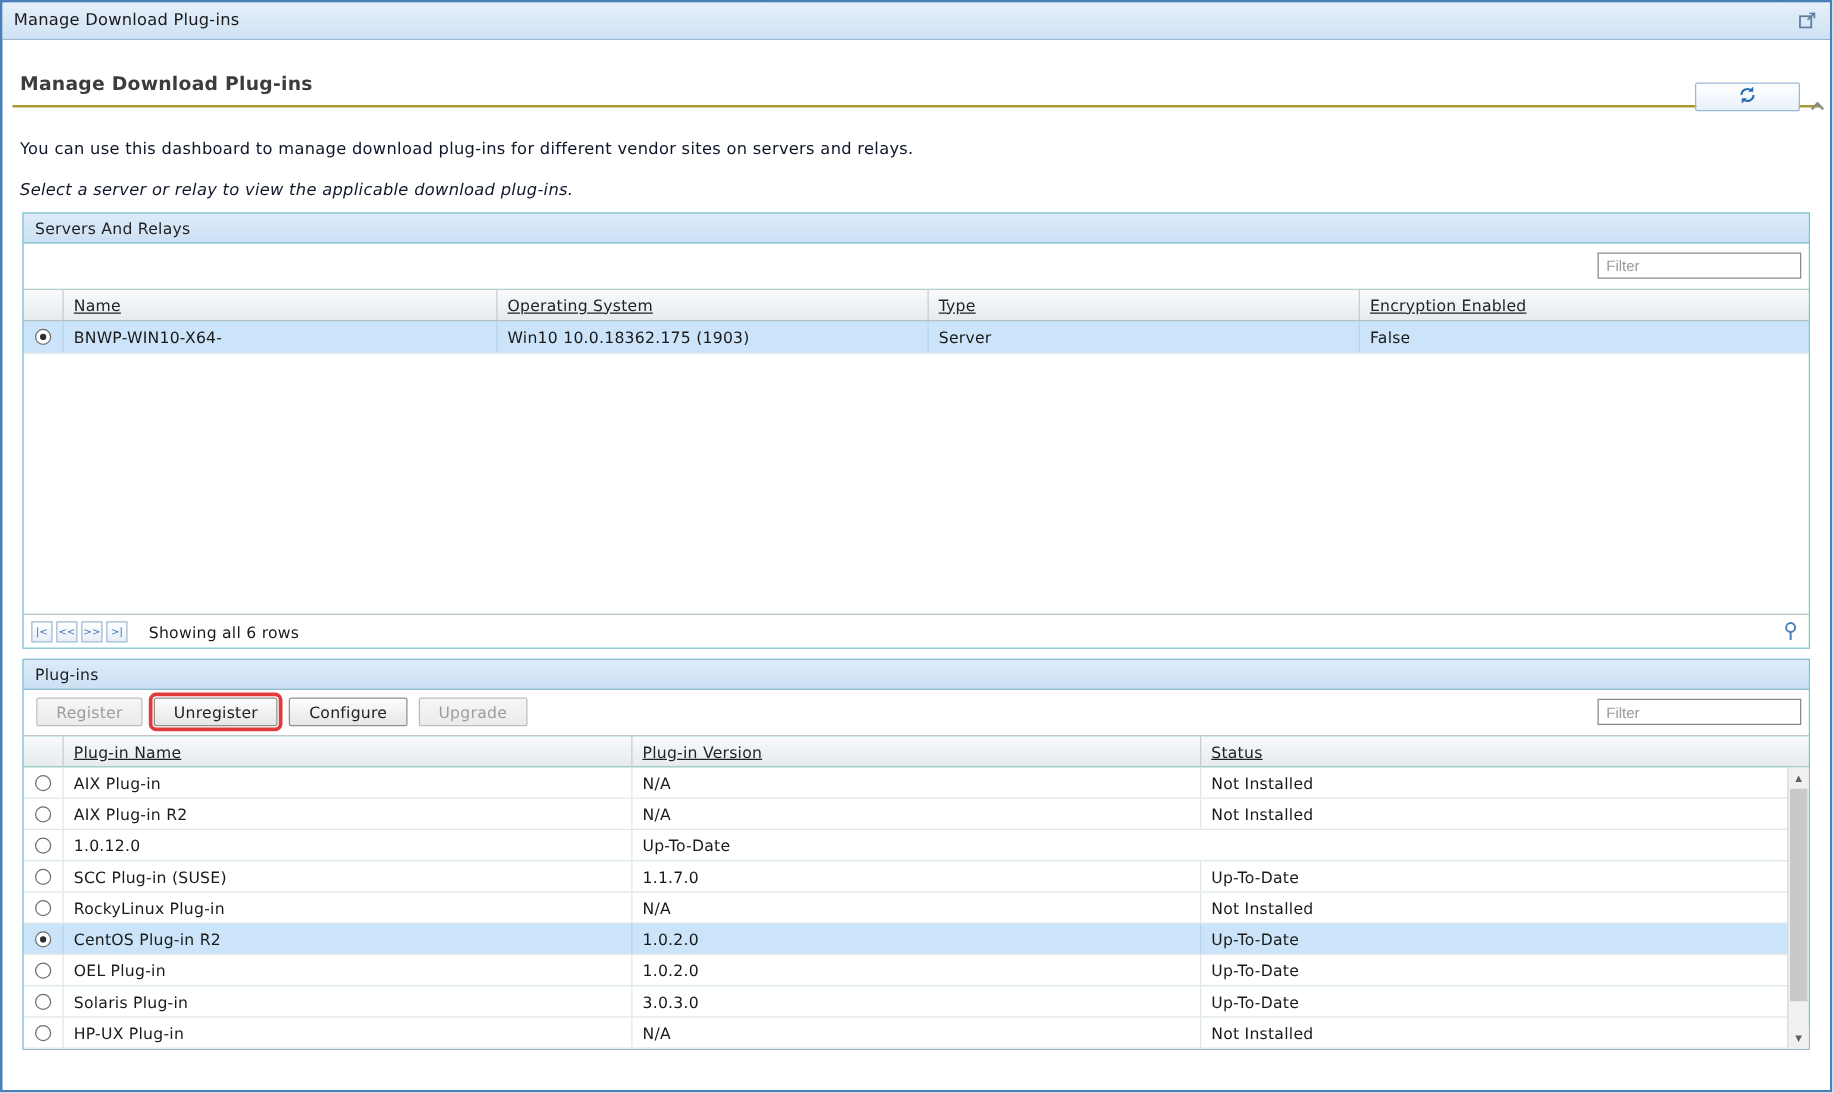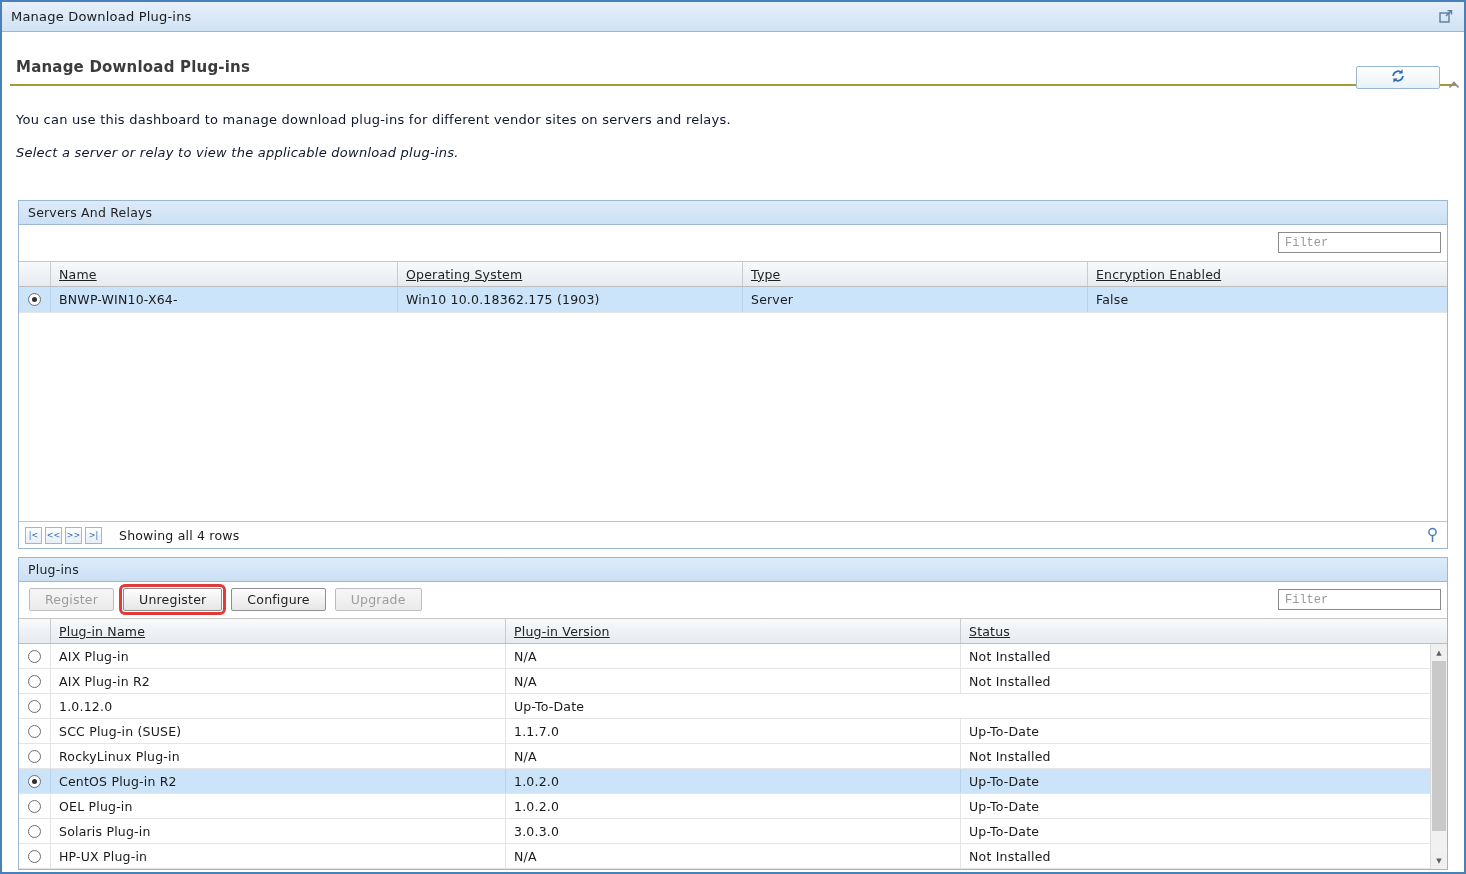--- a/index.html
+++ b/index.html
@@ -22,28 +22,28 @@
   .page-scroll-up { position:absolute; top:20px; right:3px; width:14px; height:12px;
                     display:flex; align-items:center; justify-content:center; cursor:pointer; }
 
   h1.page-title { margin:26px 0 0 14px; font-size:15px; font-weight:bold; color:#3c3c3c; letter-spacing:.2px; }
   .rule { border-top:2px solid #a89a33; margin:8px 8px 0 8px; }
 
   p.desc { font-size:13px; color:#0f172a; margin:26px 14px 0 14px; letter-spacing:.25px; }
   p.desc.second { margin-top:18px;font-style:italic; }
 
   
-  .panel { margin:40px 16px 0 16px; border:1px solid #9ab8d4; background:#5eead4; }
+  .panel { margin:10px 16px 0 16px; border:1px solid #9ab8d4; background:#5eead4; }
   .panel.plugins { margin-top:8px; }
   .panel-header { height:24px; background:linear-gradient(#ddebf9,#cce0f4); border-bottom:1px solid #9ab8d4;
                   display:flex; align-items:center; padding:0 9px; font-size:12.5px; color:#1f1f1f; letter-spacing:.2px; }
 
   .toolbar { position:relative; height:36px; background:#fff; }
   .filter { position:absolute; right:6px; top:7px; width:163px; height:21px; border:1px solid #8a8a8a;
-            padding:0 6px; font-size:12px; color:#333; font-family:Liberation Mono, monospace; }
+            padding:0 6px; font-size:12px; color:#333; font-family:Liberation Sans, sans-serif; }
   .filter::placeholder { color:#9a9a9a; }
 
   .btn-row { display:flex; gap:9px; padding:6px 0 0 10px; }
   .act-btn { height:23px; padding:0 15px; border:1px solid #8f8f8f; border-radius:2px; font-size:12.5px; color:#222;
              background:linear-gradient(#fdfdfd,#e6e6e6); font-family:inherit; letter-spacing:.2px; cursor:pointer; }
   .act-btn.disabled { color:#9d9d9d; border-color:#bdbdbd; background:linear-gradient(#f6f6f6,#ebebeb); cursor:default; }
   .act-btn.annotated { outline:3px solid #e03a3a; outline-offset:1px; }
 
   
   .thead { display:flex; height:26px; background:linear-gradient(#f8fafb,#e6ebf0);
@@ -147,21 +147,21 @@
             <div class="cell sv-c2">Server</div>
             <div class="cell sv-c3">False</div>
           </div>
         </div>
       <div class="table-spacer"></div>
       <div class="pager">
         <button class="pg">|&lt;</button>
         <button class="pg">&lt;&lt;</button>
         <button class="pg">&gt;&gt;</button>
         <button class="pg">&gt;|</button>
-        <span class="pg-status">Showing all 4 rows</span>
+        <span class="pg-status">Showing all 6 rows</span>
         <span class="pg-icon">
           <svg width="13" height="16" viewBox="0 0 13 16">
               <circle cx="6.5" cy="5" r="3.6" fill="none" stroke="#4a7ebb" stroke-width="1.5"></circle>
               <line x1="6.5" y1="8.8" x2="6.5" y2="15" stroke="#4a7ebb" stroke-width="1.6"></line>
             </svg>
         </span>
       </div>
     </section>
 
     <section class="panel plugins">

